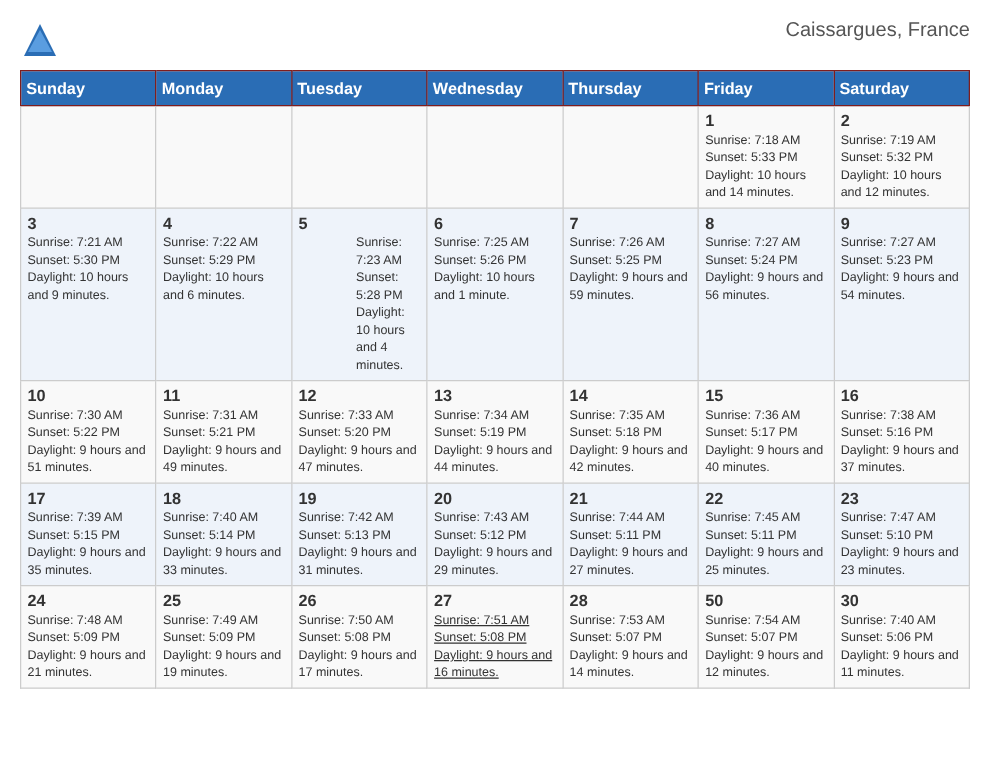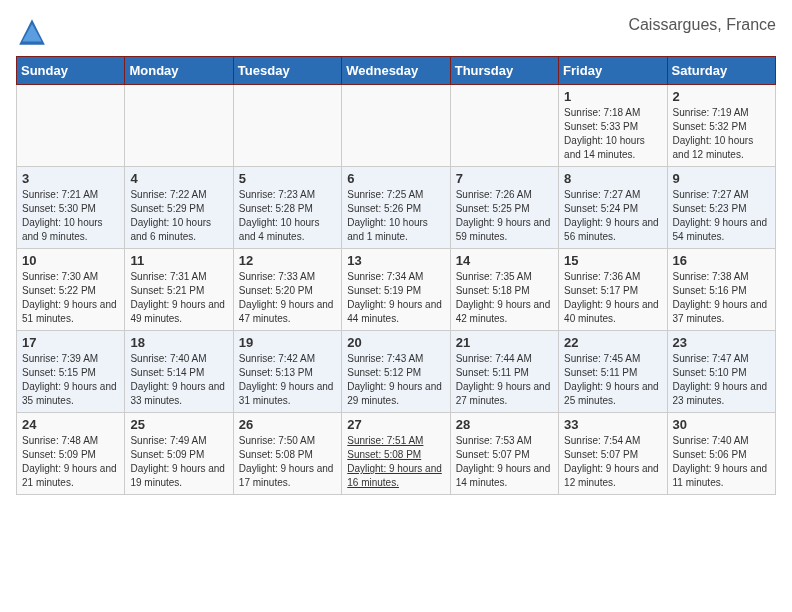--- a/index.html
+++ b/index.html
@@ -143,21 +143,21 @@
 Daylight: 10 hours and 9 minutes.</div>
         </td>
         <td>
           <span class="day-number">4</span>
           <div class="day-info" style="white-space: pre-line;">Sunrise: 7:22 AM
 Sunset: 5:29 PM
 Daylight: 10 hours and 6 minutes.</div>
         </td>
         <td>
           <span class="day-number">5</span>
-          <div class="day-info" style="white-space: pre-line;">Sunrise: 7:23 AM
+          <div class="day-info" style="white-space: pre-line; margin-left: 46px;">Sunrise: 7:23 AM
 Sunset: 5:28 PM
 Daylight: 10 hours and 4 minutes.</div>
         </td>
         <td>
           <span class="day-number">6</span>
           <div class="day-info" style="white-space: pre-line;">Sunrise: 7:25 AM
 Sunset: 5:26 PM
 Daylight: 10 hours and 1 minute.</div>
         </td>
         <td>
@@ -292,21 +292,21 @@
 Sunset: 5:08 PM
 Daylight: 9 hours and 16 minutes.</div>
         </td>
         <td>
           <span class="day-number">28</span>
           <div class="day-info" style="white-space: pre-line;">Sunrise: 7:53 AM
 Sunset: 5:07 PM
 Daylight: 9 hours and 14 minutes.</div>
         </td>
         <td>
-          <span class="day-number">33</span>
+          <span class="day-number">50</span>
           <div class="day-info" style="white-space: pre-line;">Sunrise: 7:54 AM
 Sunset: 5:07 PM
 Daylight: 9 hours and 12 minutes.</div>
         </td>
         <td>
           <span class="day-number">30</span>
           <div class="day-info" style="white-space: pre-line;">Sunrise: 7:40 AM
 Sunset: 5:06 PM
 Daylight: 9 hours and 11 minutes.</div>
         </td>

